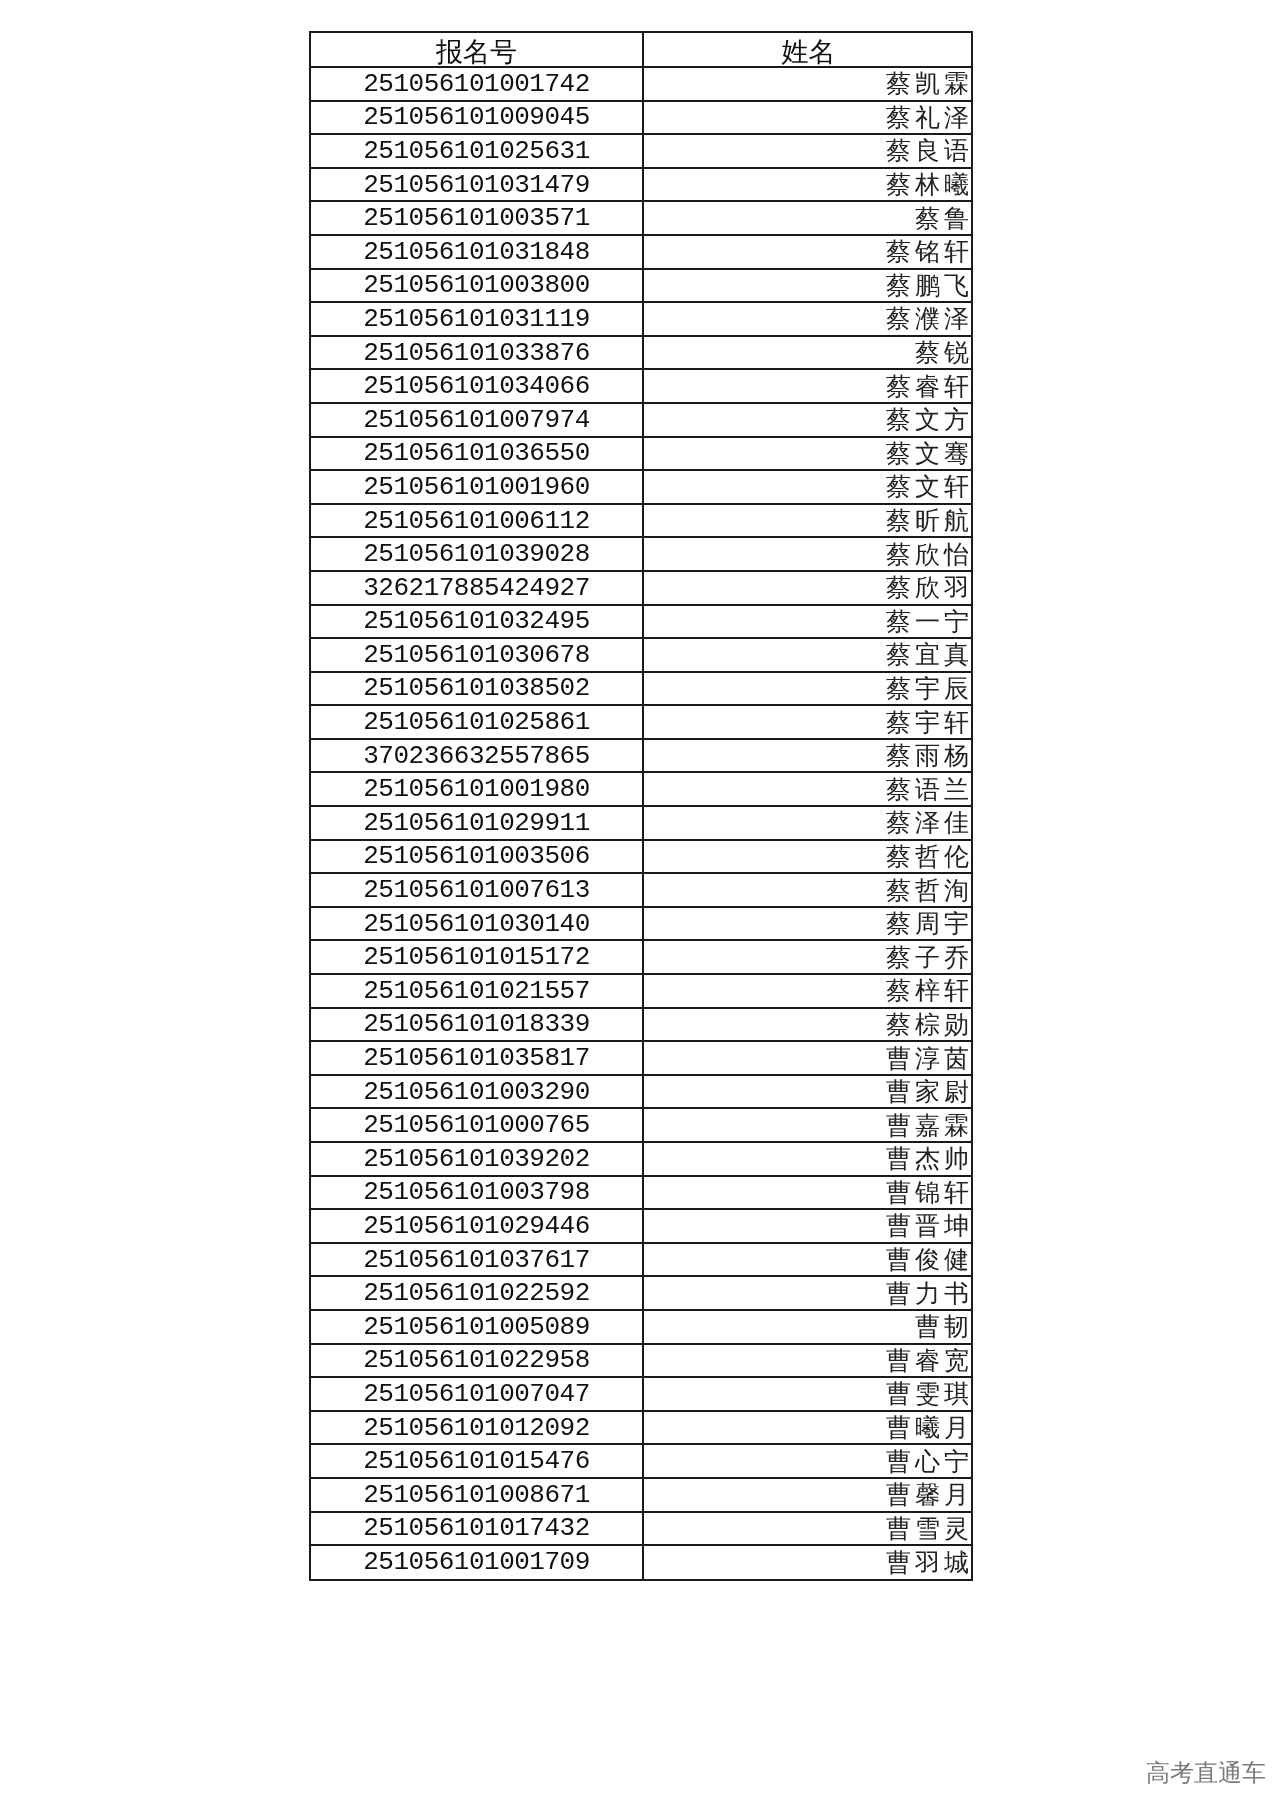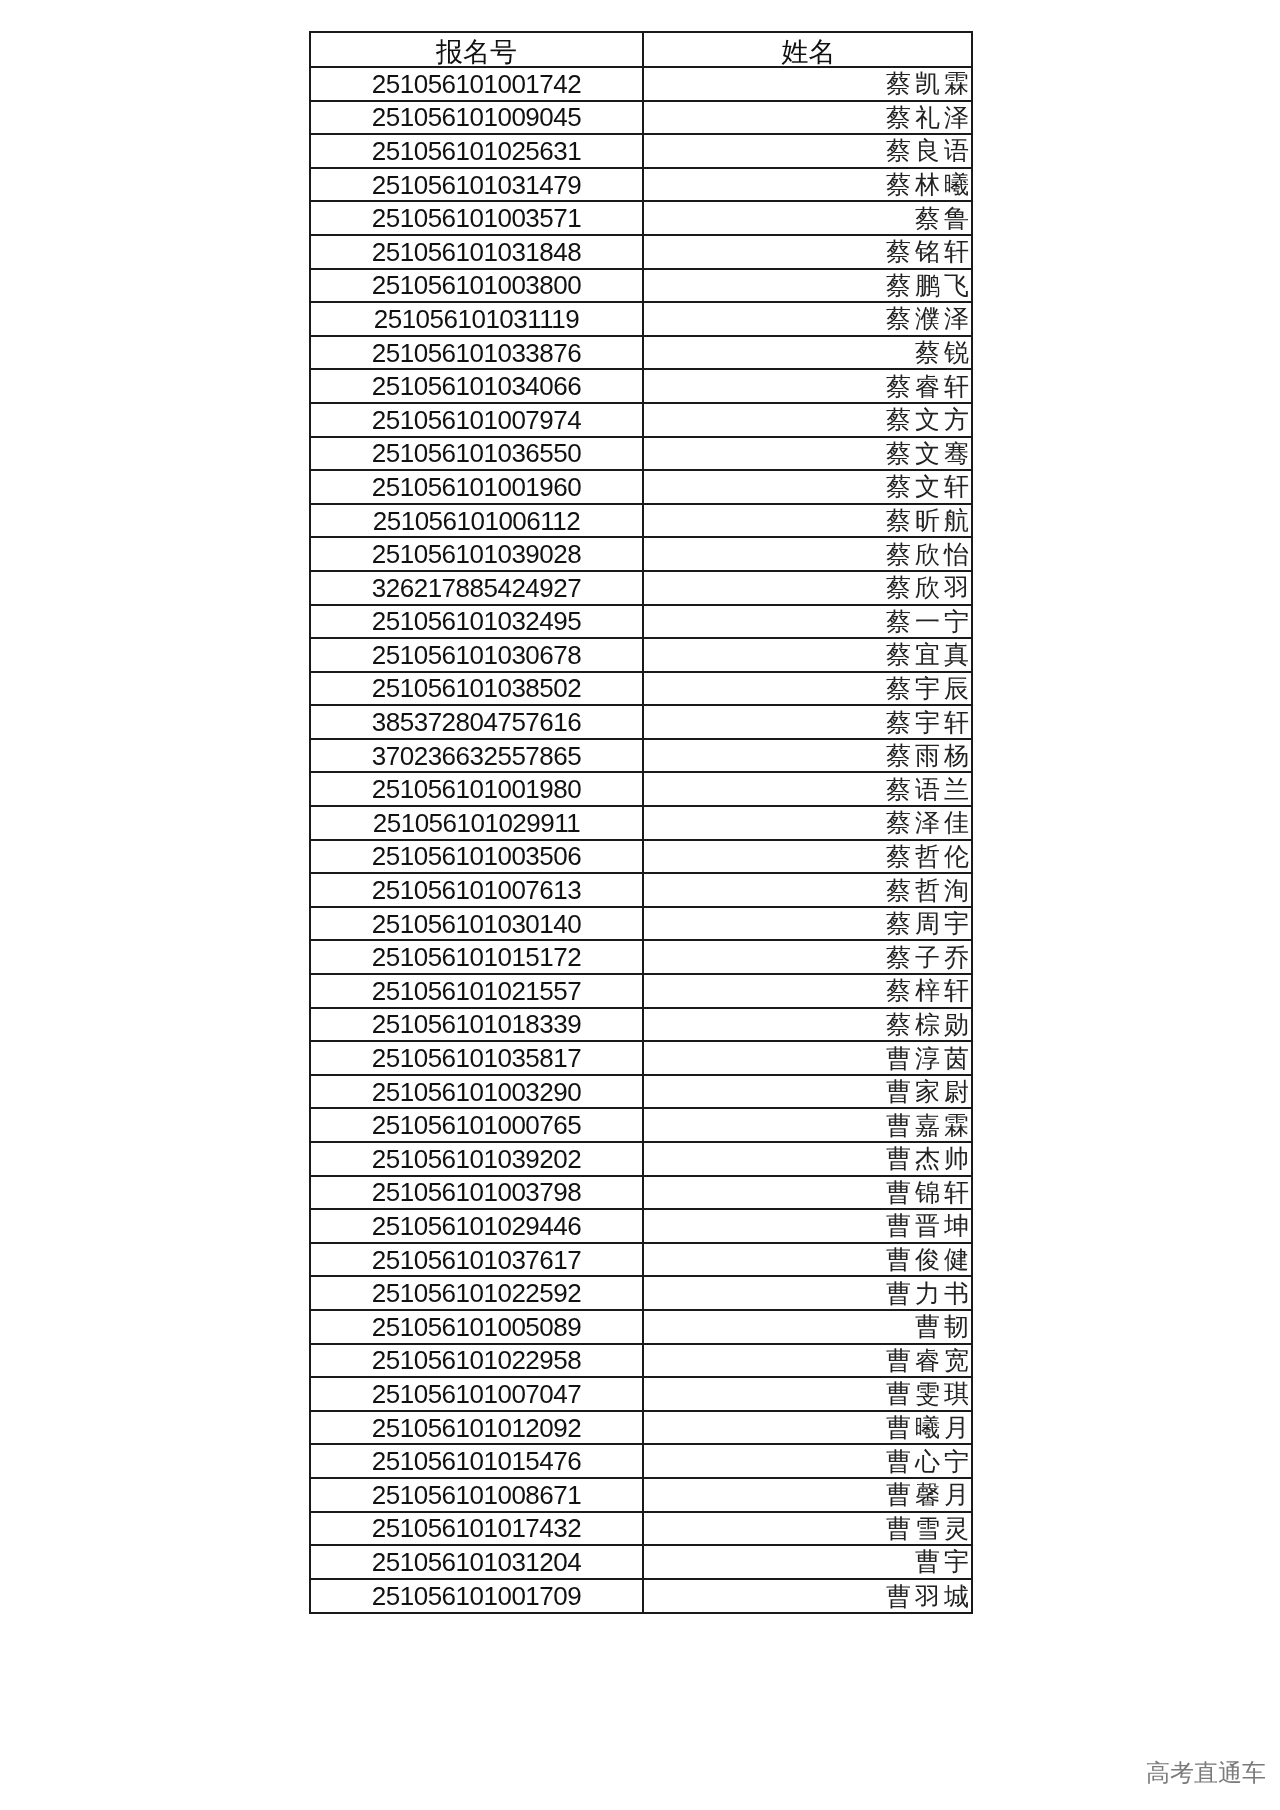--- a/index.html
+++ b/index.html
@@ -52,21 +52,21 @@
       font-size: 27px;
       padding-top: 4px;
       box-sizing: border-box;
     }
     table.roster td {
       height: 33.6px;
       font-size: 26px;
       box-sizing: border-box;
     }
     table.roster td.id-cell {
-      font-family: Liberation Sans, sans-serif;
+      font-family: Liberation Mono, monospace;
       letter-spacing: -0.5px;
       transform: scaleX(1);
       margin-left: 7px;
     }
     table.roster td.name-cell {
       font-family: "DejaVu Serif", "Liberation Serif", serif;
       letter-spacing: 4px;
       font-size: 25px;
       color: #222;
       text-align: right;
@@ -167,21 +167,21 @@
         </tr>
         <tr>
           <td class="id-cell">251056101030678</td>
           <td class="name-cell">蔡宜真</td>
         </tr>
         <tr>
           <td class="id-cell">251056101038502</td>
           <td class="name-cell">蔡宇辰</td>
         </tr>
         <tr>
-          <td class="id-cell">385372804757616</td>
+          <td class="id-cell">251056101025861</td>
           <td class="name-cell">蔡宇轩</td>
         </tr>
         <tr>
           <td class="id-cell">370236632557865</td>
           <td class="name-cell">蔡雨杨</td>
         </tr>
         <tr>
           <td class="id-cell">251056101001980</td>
           <td class="name-cell">蔡语兰</td>
         </tr>
@@ -265,24 +265,20 @@
           <td class="id-cell">251056101015476</td>
           <td class="name-cell">曹心宁</td>
         </tr>
         <tr>
           <td class="id-cell">251056101008671</td>
           <td class="name-cell">曹馨月</td>
         </tr>
         <tr>
           <td class="id-cell">251056101017432</td>
           <td class="name-cell">曹雪灵</td>
-        </tr>
-        <tr>
-          <td class="id-cell">251056101031204</td>
-          <td class="name-cell">曹宇</td>
         </tr>
         <tr>
           <td class="id-cell">251056101001709</td>
           <td class="name-cell">曹羽城</td>
         </tr>
       </tbody>
   </table>
 </div>
 
 <div class="watermark">高考直通车</div>

